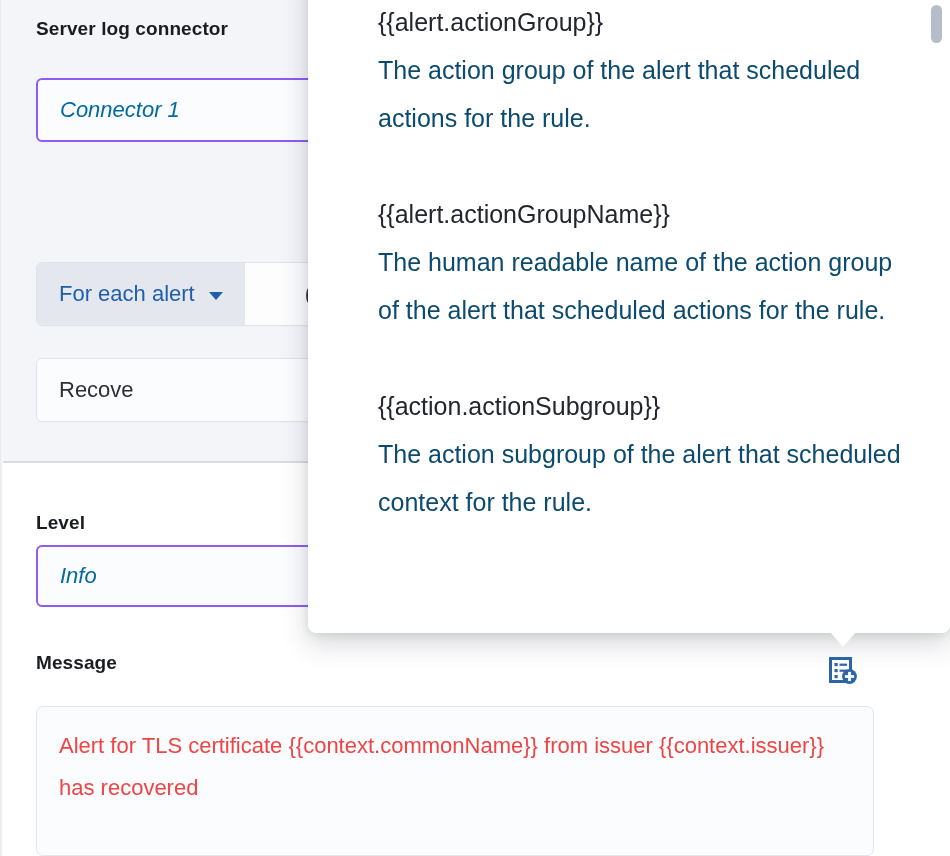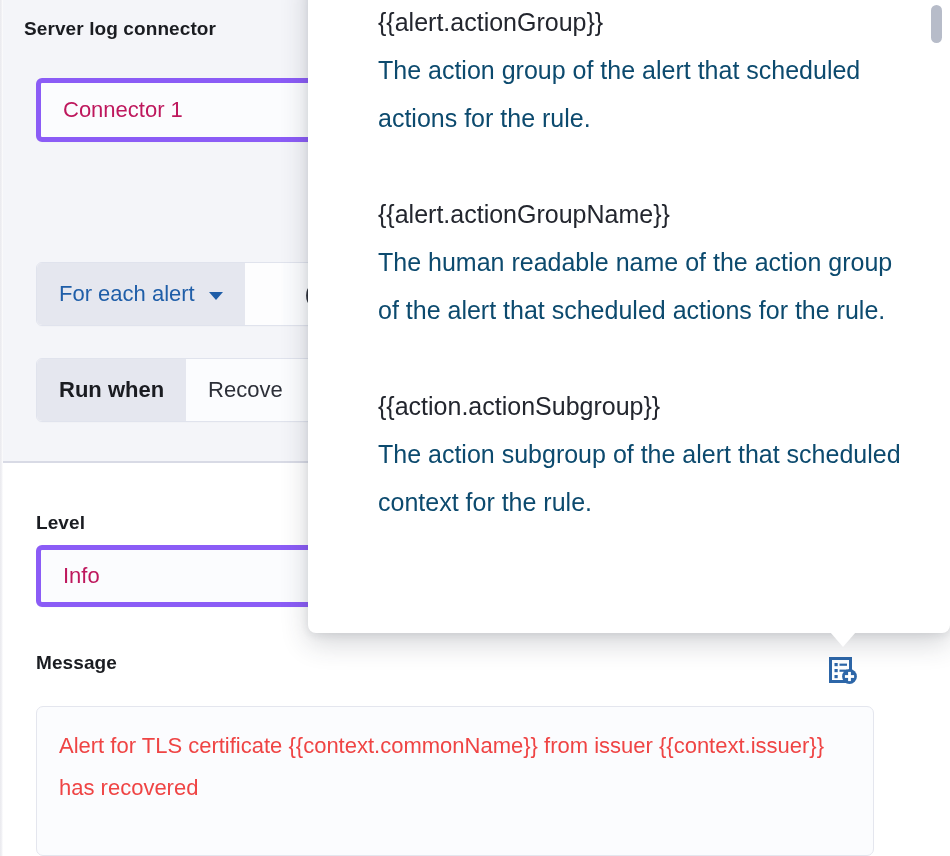--- a/index.html
+++ b/index.html
@@ -63,30 +63,31 @@
     font-weight: bold;
     color: #1a1c21;
     letter-spacing: .1px;
     white-space: nowrap;
   }
 
   .text-input {
     position: absolute;
     box-sizing: border-box;
     background: #fbfcfe;
-    border: 5px solid #8b5cf6;
+    border: 2px solid #8b5cf6;
     border-radius: 6px;
     box-shadow: 0 1px 0 rgba(0,0,0,0.012);
     display: flex;
     align-items: center;
     padding: 0 22px;
     font-size: 22px;
-    color: #be185d;
-    white-space: nowrap;
-    overflow: hidden;
+    color: #0369a1;
+    white-space: nowrap;
+    overflow: hidden;
+    font-style: italic;
   }
 
   
   .group-row {
     position: absolute;
     box-sizing: border-box;
     display: flex;
     align-items: stretch;
     border-radius: 6px;
     overflow: hidden;
@@ -228,37 +229,34 @@
 </head>
 <body>
 
 <div id="screen">
 
   <div class="panel-upper"></div>
   <div class="panel-divider"></div>
   <div class="panel-lower"></div>
   <div class="left-edge"></div>
 
-  <div class="field-label" style="left:24px; top:18px;">Server log connector</div>
+  <div class="field-label" style="left:36px; top:18px;">Server log connector</div>
 
   <div class="text-input" style="left:36px; top:78px; width:470px; height:64px;">Connector 1</div>
 
 
   <div class="group-row" style="left:36px; top:262px; width:500px; height:64px;gap:38px;">
     <div class="group-prepend">
       <span>For each alert</span>
       <span class="chev"></span>
     </div>
     <div class="group-body">(</div>
   </div>
 
   <div class="group-row" style="left:36px; top:358px; width:500px; height:64px;">
-    <div class="group-prepend bold">
-      <span>Run when</span>
-    </div>
     <div class="group-body">Recove</div>
   </div>
 
   <div class="field-label" style="left:36px; top:512px;">Level</div>
 
   <div class="text-input" style="left:36px; top:545px; width:470px; height:62px;">Info</div>
 
   <div class="field-label" style="left:36px; top:652px;">Message</div>
 
   <div class="addvar-btn" style="left:826px; top:654px;">

